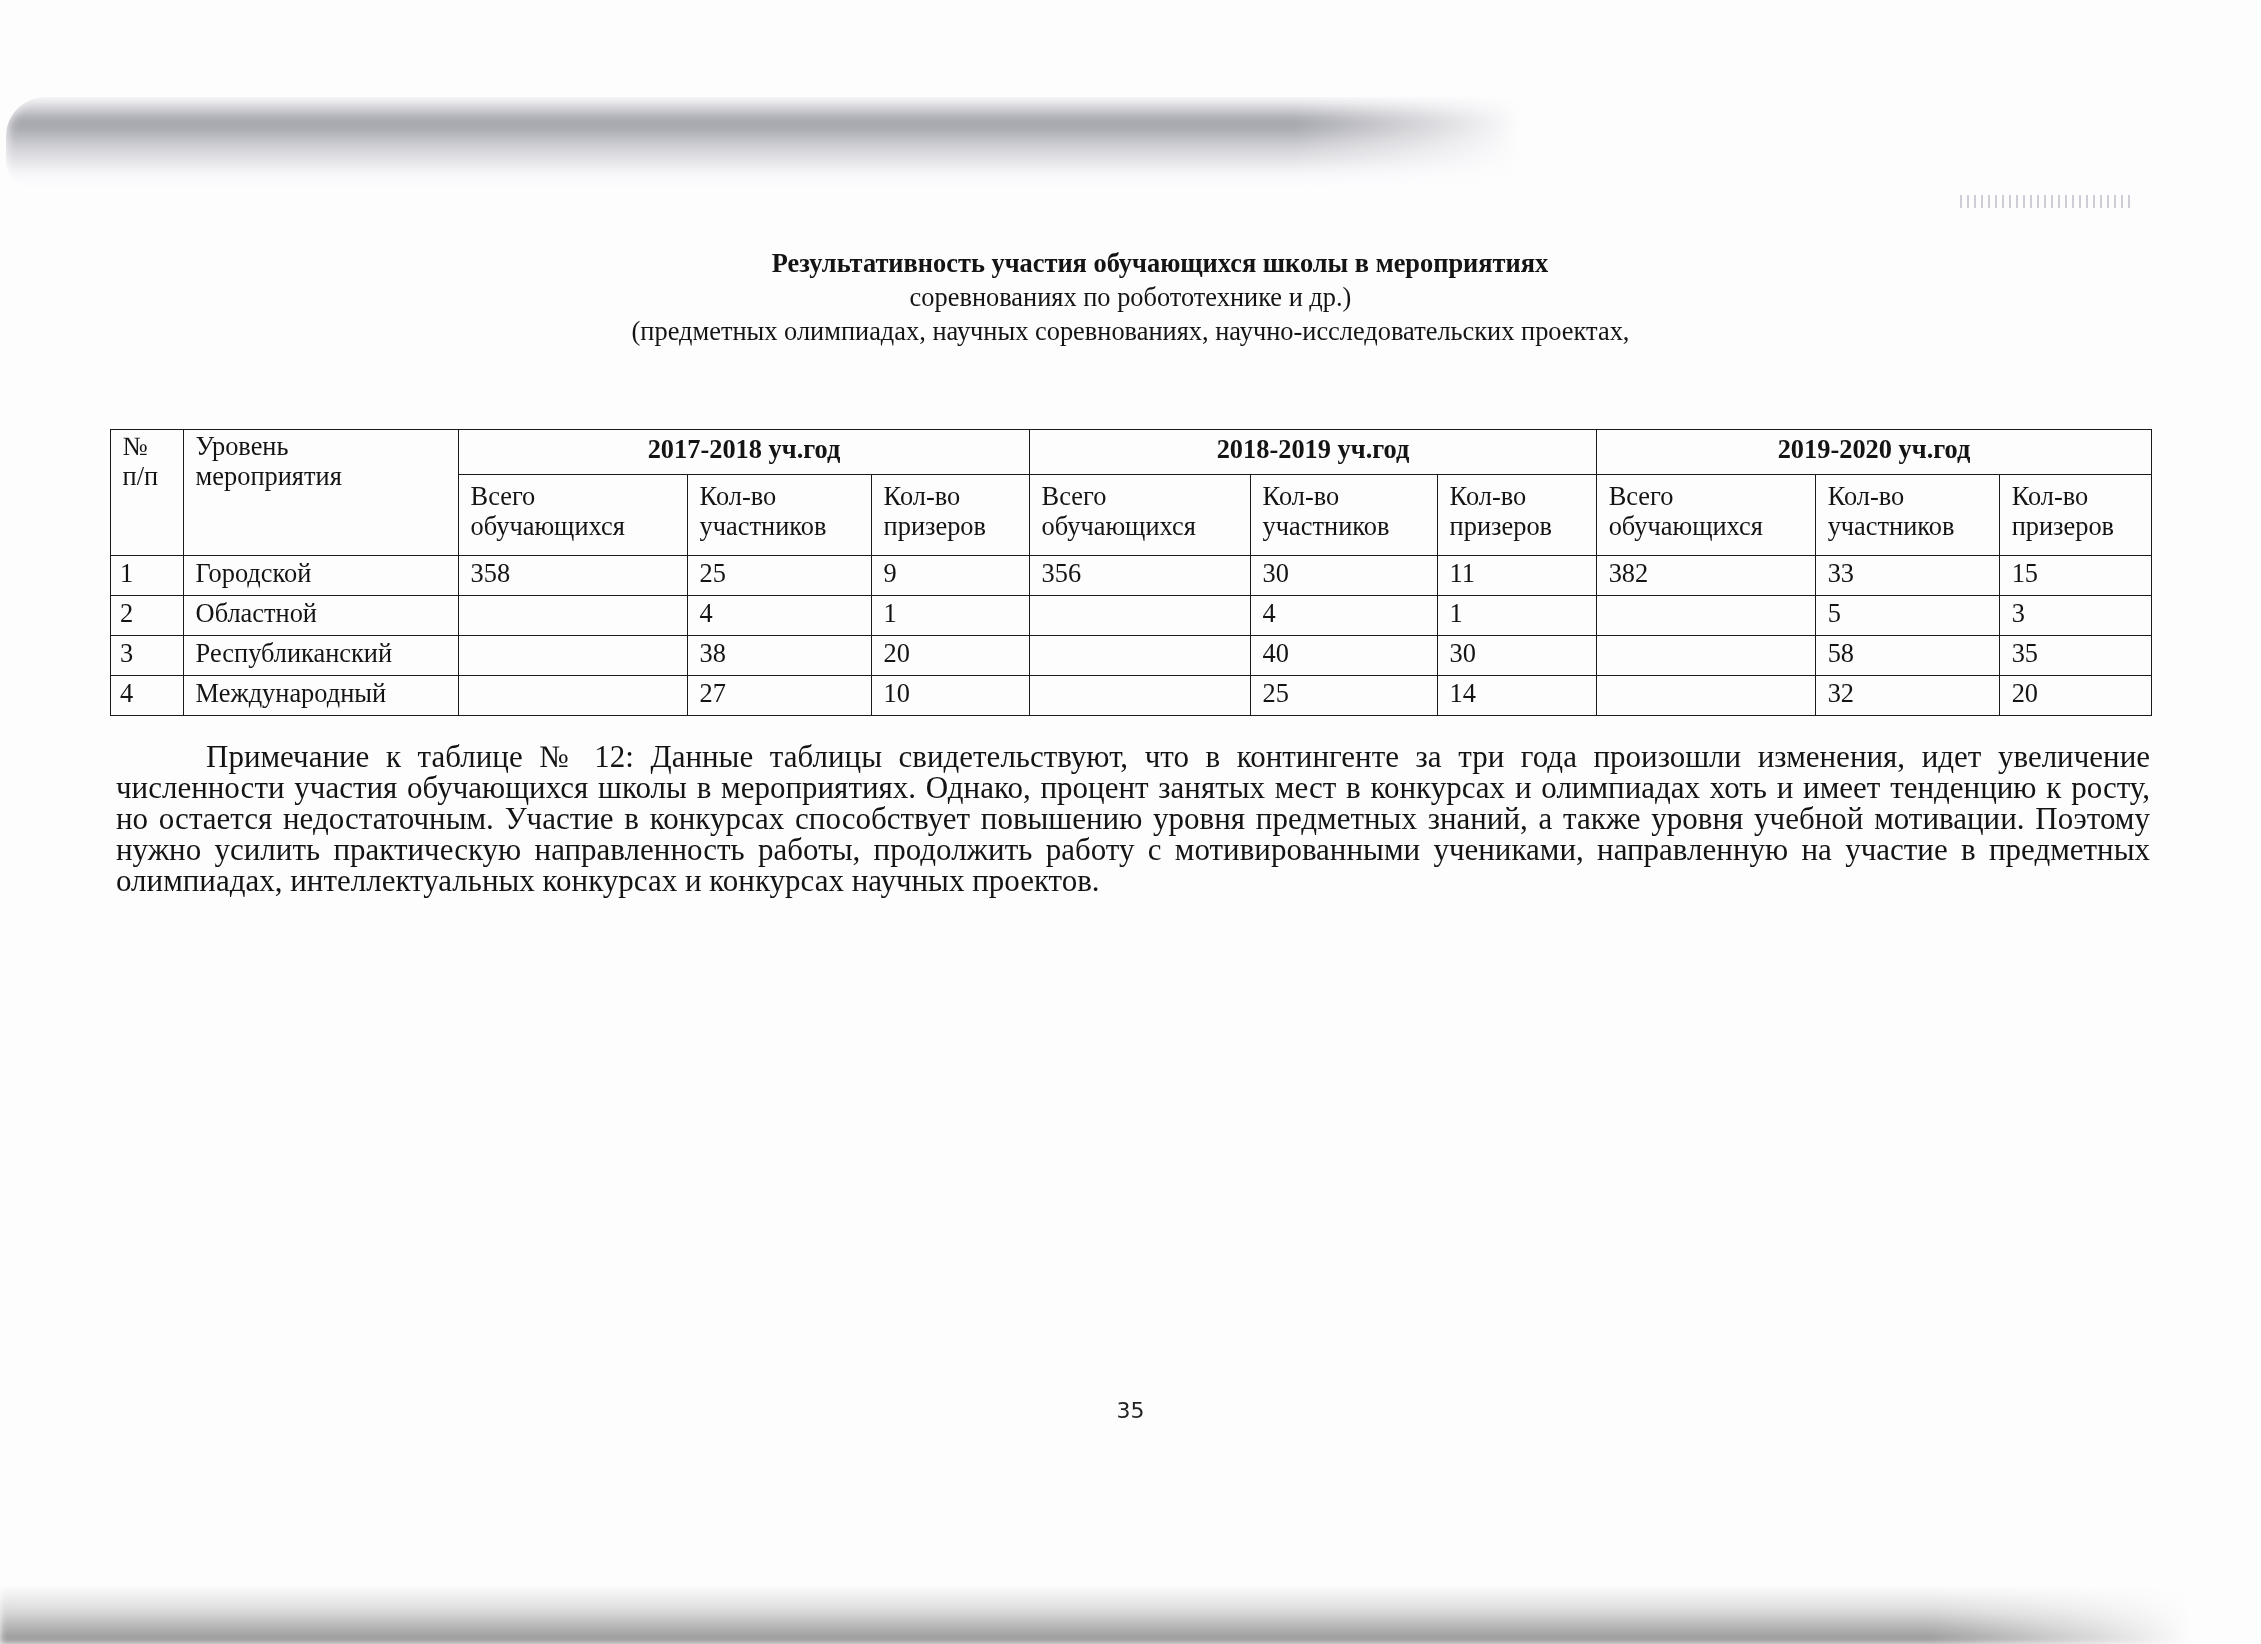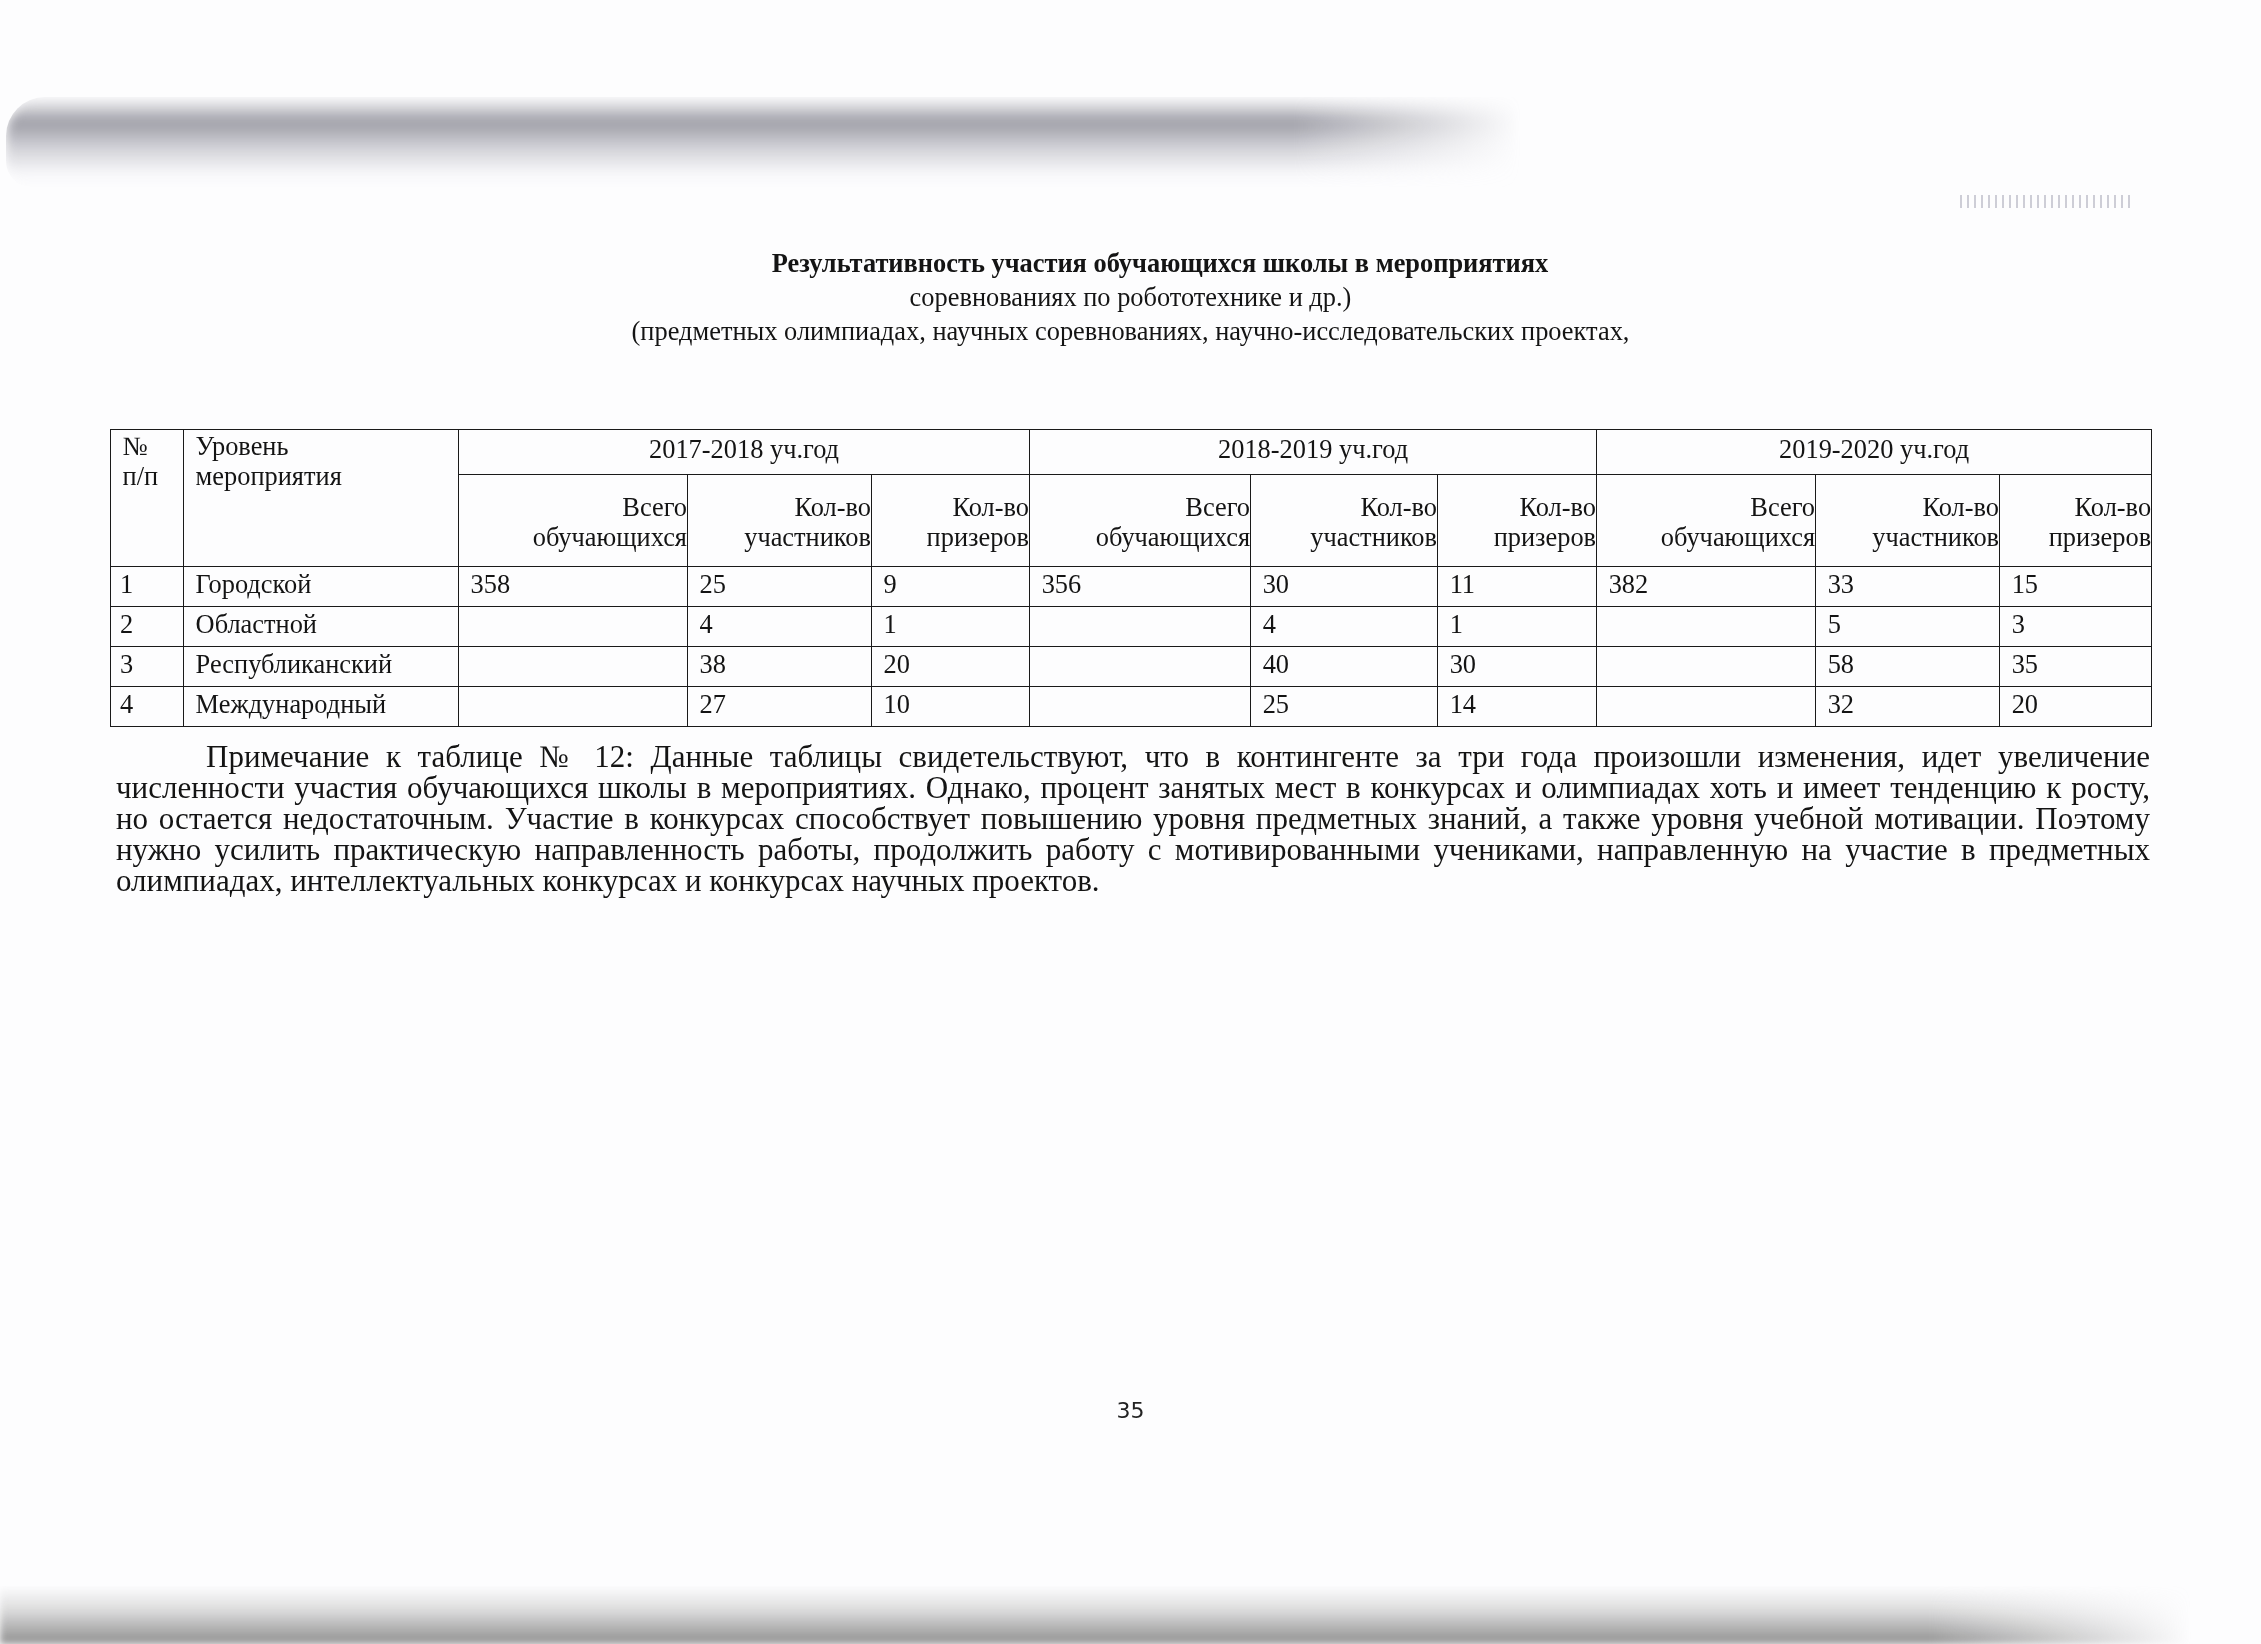--- a/index.html
+++ b/index.html
@@ -40,22 +40,22 @@
 
   table.results {
     position: absolute; left: 110px; top: 429px;
     width: 2041px; border-collapse: collapse; table-layout: fixed;
     font-size: 26.4px; line-height: 30px;
   }
   table.results td, table.results th {
     border: 1.9px solid #1a1a1a; padding: 0 0 0 11.6px; font-weight: normal;
     text-align: left; vertical-align: top; white-space: nowrap; overflow: hidden;
   }
-  table.results th.year { text-align: center; padding: 3.9px 0 0 0; height: 40px; }
-  table.results th.sub { height: 74px; padding-top: 17px; text-align: right; }
+  table.results th.year { text-align: center; padding: 3.9px 0 0 0; height: 40px; font-weight: bold; }
+  table.results th.sub { height: 74px; padding-top: 6px; }
   table.results th.num-head, table.results th.level-head { padding-top: 1.3px; }
   table.results td.num { padding-left: 9px; }
   table.results tbody tr { height: 40px; }
   table.results td { padding-top: 2.6px; }
 
   .note {
     position: absolute; left: 116px; top: 741px; width: 2034px;
     font-size: 31px; line-height: 31px; text-align: justify;
     text-indent: 90px; margin: 0;
   }

